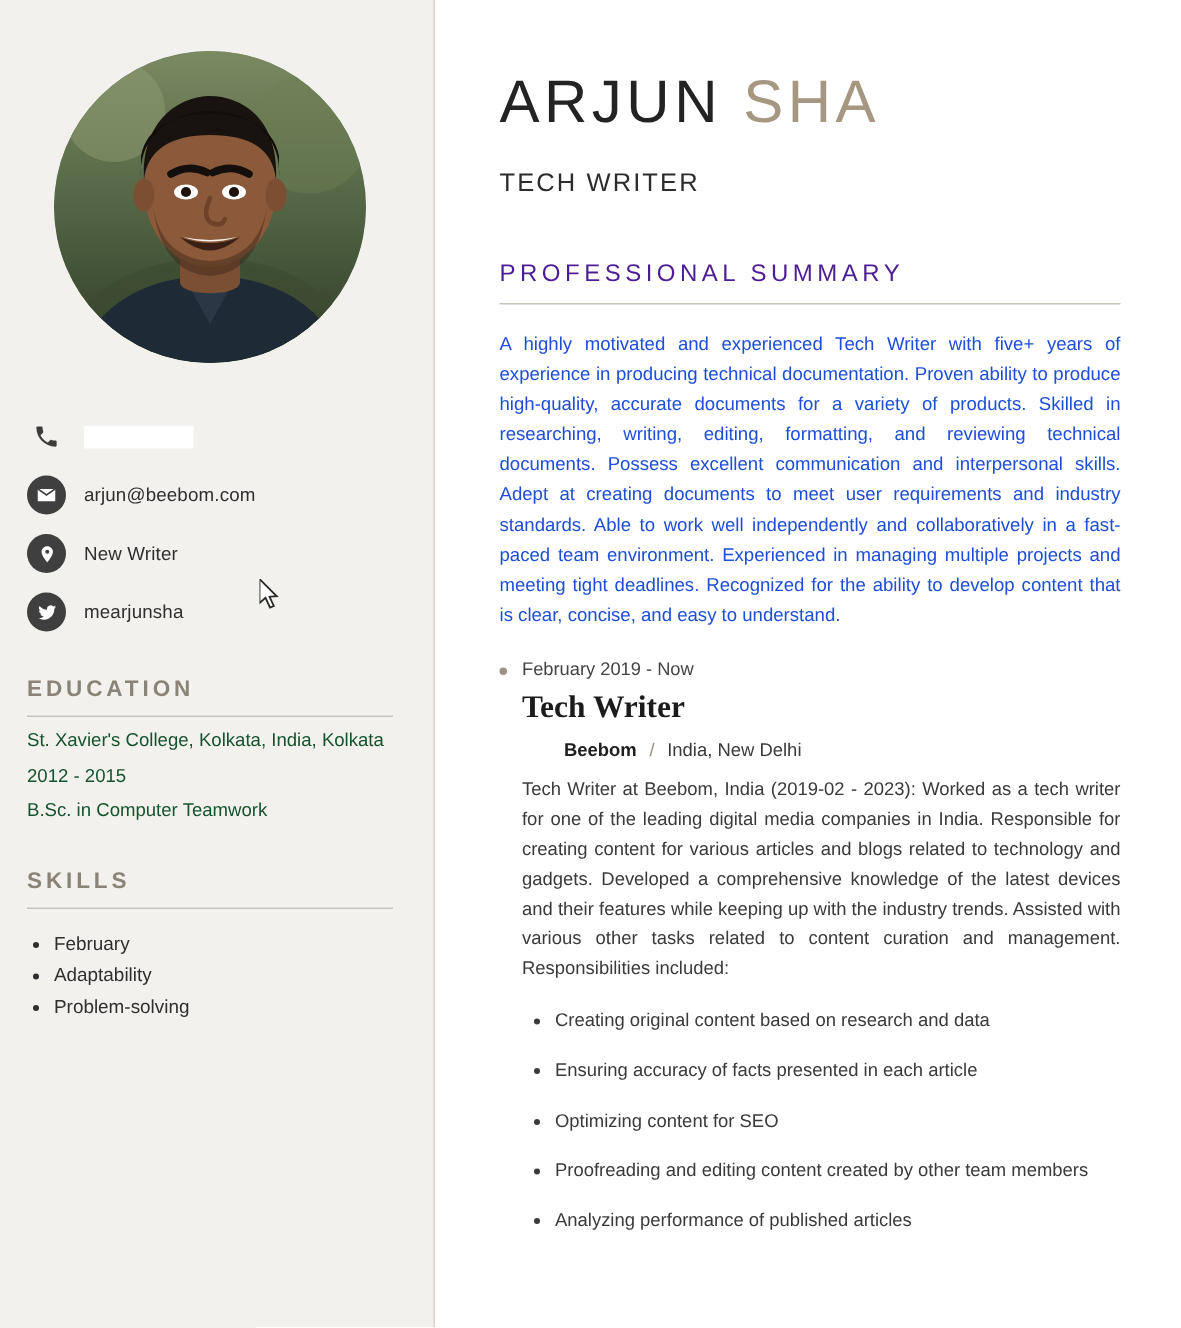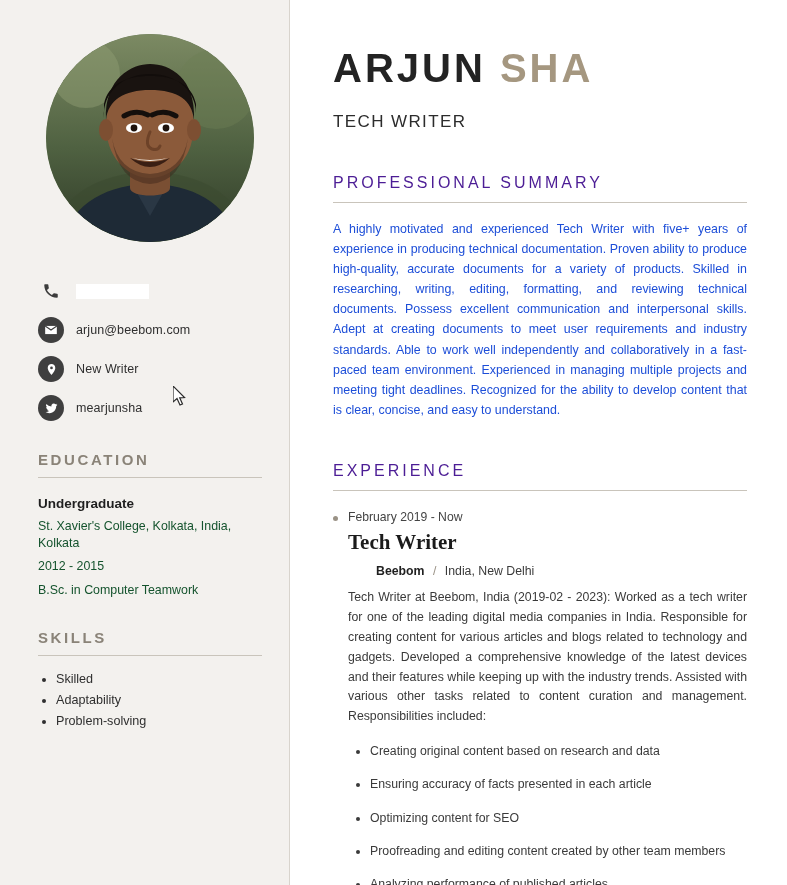--- a/index.html
+++ b/index.html
@@ -19,21 +19,21 @@
     width: 787px;
     height: 885px;
     display: flex;
   }
   
   .sidebar {
     width: 290px;
     min-width: 290px;
     background: #f3f1ee;
     box-sizing: border-box;
-    padding: 34px 28px 20px 38px;
+    padding: 34px 28px 20px 18px;
     position: relative;
   }
   .sidebar:after {
     content: "";
     position: absolute;
     top: 0;
     right: 0;
     width: 1px;
     height: 100%;
     background: #d8d4cd;
@@ -125,21 +125,21 @@
   }
   
   .main {
     flex: 1;
     box-sizing: border-box;
     padding: 48px 40px 20px 43px;
   }
   .name {
     font-size: 40px;
     letter-spacing: 3px;
-    font-weight: 700;
+    font-weight: 400;
     color: #232323;
     line-height: 1;
     margin: 0;
   }
   .name .last {
     color: #a59780;
   }
   .job-title {
     font-size: 17px;
     letter-spacing: 1.4px;
@@ -323,48 +323,46 @@
             <path d="M23 4.9c-.8.4-1.7.6-2.6.8a4.5 4.5 0 0 0 2-2.5c-.9.5-1.9.9-2.9 1.1a4.5 4.5 0 0 0-7.7 4.1A12.8 12.8 0 0 1 2.5 3.6a4.5 4.5 0 0 0 1.4 6 4.4 4.4 0 0 1-2-.6v.1c0 2.2 1.5 4 3.6 4.4a4.5 4.5 0 0 1-2 .1 4.5 4.5 0 0 0 4.2 3.1A9 9 0 0 1 1 18.6a12.7 12.7 0 0 0 6.9 2c8.3 0 12.8-6.9 12.8-12.8v-.6c.9-.6 1.6-1.4 2.3-2.3z"></path>
           </svg>
         </span>
         <span class="contact-text">mearjunsha</span>
       </div>
 
     </div>
 
     <h2 class="sec-head">EDUCATION</h2>
     <div>
-      <div class="edu-title">Undergraduate</div>
       <div class="edu-line">St. Xavier's College, Kolkata, India, Kolkata</div>
       <div class="edu-line">2012 - 2015</div>
       <div class="edu-line">B.Sc. in Computer Teamwork</div>
     </div>
 
     <h2 class="sec-head">SKILLS</h2>
     <ul class="skills-list">
-      <li>Skilled</li>
+      <li>February</li>
       <li>Adaptability</li>
       <li>Problem-solving</li>
     </ul>
 
   </aside>
 
   <main class="main">
 
     <h1 class="name">
       <span>ARJUN</span>
       <span class="last">SHA</span>
     </h1>
 
     <div class="job-title">TECH WRITER</div>
 
     <h2 class="main-sec-head">PROFESSIONAL SUMMARY</h2>
     <p class="summary">A highly motivated and experienced Tech Writer with five+ years of experience in producing technical documentation. Proven ability to produce high-quality, accurate documents for a variety of products. Skilled in researching, writing, editing, formatting, and reviewing technical documents. Possess excellent communication and interpersonal skills. Adept at creating documents to meet user requirements and industry standards. Able to work well independently and collaboratively in a fast-paced team environment. Experienced in managing multiple projects and meeting tight deadlines. Recognized for the ability to develop content that is clear, concise, and easy to understand.</p>
 
-    <h2 class="main-sec-head">EXPERIENCE</h2>
 
     <div class="exp-block">
       <span class="exp-bullet"></span>
       <div class="exp-date">February 2019 - Now</div>
       <div class="exp-role">Tech Writer</div>
       <div class="exp-company-line">
         <span class="co">Beebom</span>
         <span class="sep">/</span>
         <span>India, New Delhi</span>
       </div>

